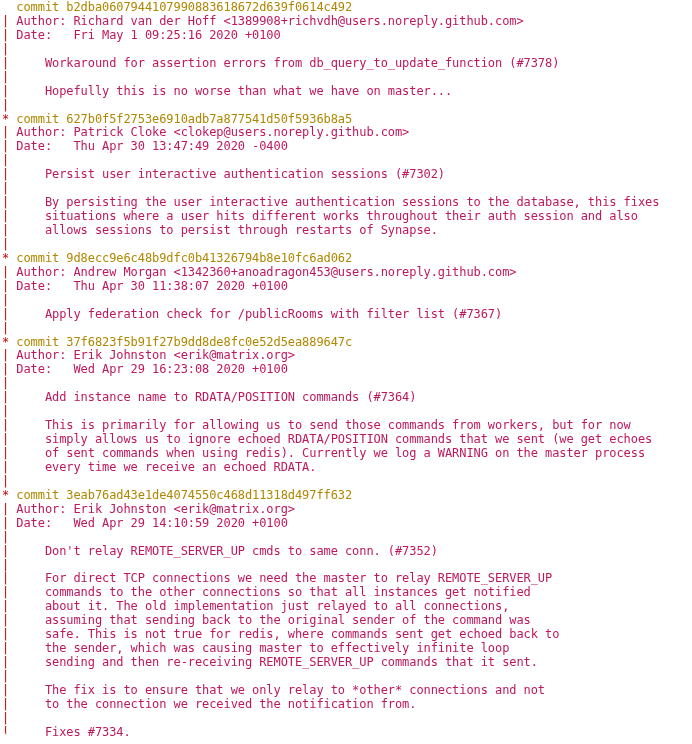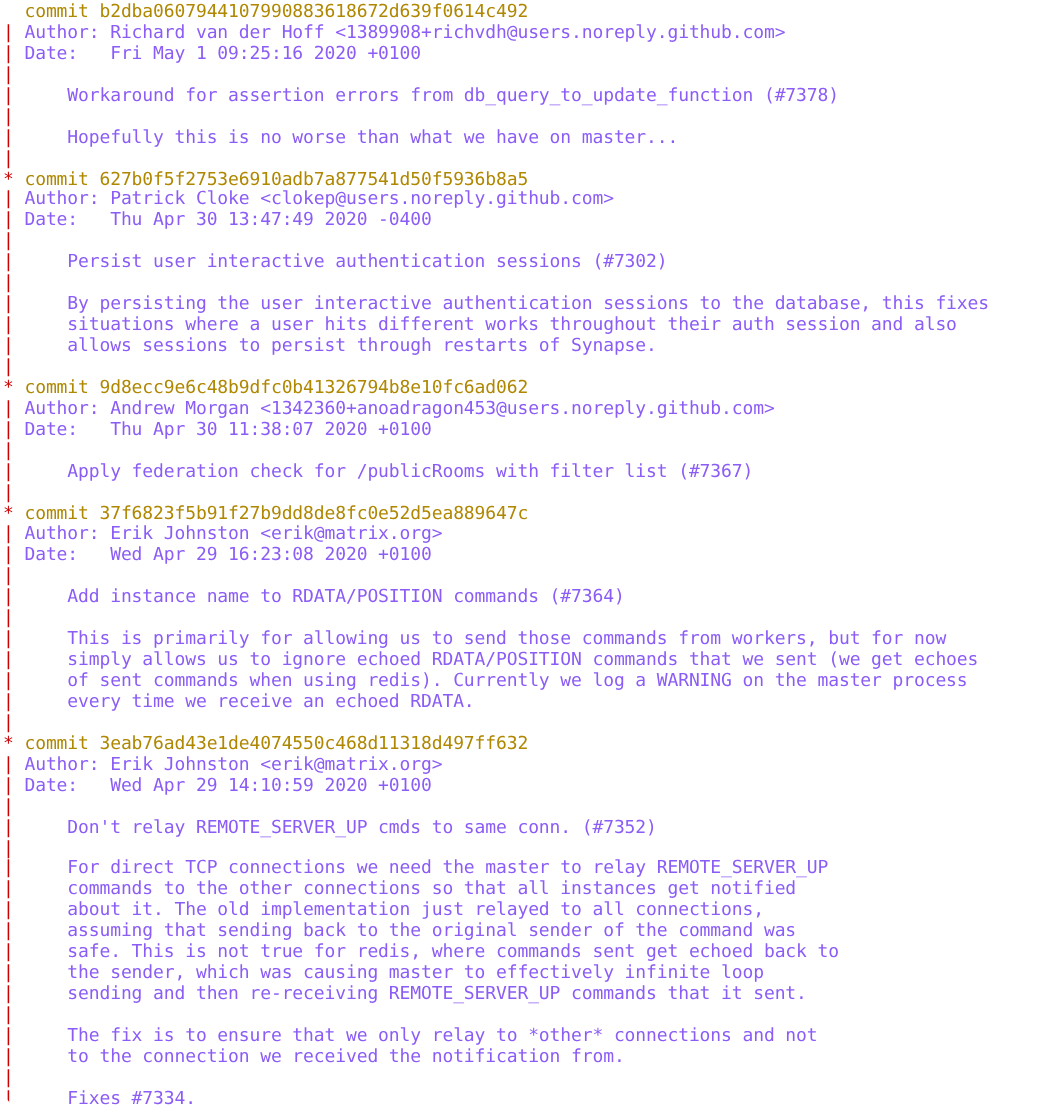--- a/index.html
+++ b/index.html
@@ -33,21 +33,21 @@
   .log-line {
     height: 13.95px;
   }
   .graph {
     color: #cc0000;
   }
   .hash-line {
     color: #af8700;
   }
   .body-text {
-    color: #8b5cf6;
+    color: #be185d;
   }
 </style>
 </head>
 <body>
 
 <main id="terminal">
   <pre id="git-log"><div class="log-line"><span class="graph">*</span><span class="hash-line"> commit b2dba0607944107990883618672d639f0614c492</span></div><div class="log-line"><span class="graph">|</span><span class="body-text"> Author: Richard van der Hoff &lt;1389908+richvdh@users.noreply.github.com&gt;</span></div><div class="log-line"><span class="graph">|</span><span class="body-text"> Date:   Fri May 1 09:25:16 2020 +0100</span></div><div class="log-line"><span class="graph">|</span><span class="body-text"></span></div><div class="log-line"><span class="graph">|</span><span class="body-text">     Workaround for assertion errors from db_query_to_update_function (#7378)</span></div><div class="log-line"><span class="graph">|</span><span class="body-text"></span></div><div class="log-line"><span class="graph">|</span><span class="body-text">     Hopefully this is no worse than what we have on master...</span></div><div class="log-line"><span class="graph">|</span><span class="body-text"></span></div><div class="log-line"><span class="graph">*</span><span class="hash-line"> commit 627b0f5f2753e6910adb7a877541d50f5936b8a5</span></div><div class="log-line"><span class="graph">|</span><span class="body-text"> Author: Patrick Cloke &lt;clokep@users.noreply.github.com&gt;</span></div><div class="log-line"><span class="graph">|</span><span class="body-text"> Date:   Thu Apr 30 13:47:49 2020 -0400</span></div><div class="log-line"><span class="graph">|</span><span class="body-text"></span></div><div class="log-line"><span class="graph">|</span><span class="body-text">     Persist user interactive authentication sessions (#7302)</span></div><div class="log-line"><span class="graph">|</span><span class="body-text"></span></div><div class="log-line"><span class="graph">|</span><span class="body-text">     By persisting the user interactive authentication sessions to the database, this fixes</span></div><div class="log-line"><span class="graph">|</span><span class="body-text">     situations where a user hits different works throughout their auth session and also</span></div><div class="log-line"><span class="graph">|</span><span class="body-text">     allows sessions to persist through restarts of Synapse.</span></div><div class="log-line"><span class="graph">|</span><span class="body-text"></span></div><div class="log-line"><span class="graph">*</span><span class="hash-line"> commit 9d8ecc9e6c48b9dfc0b41326794b8e10fc6ad062</span></div><div class="log-line"><span class="graph">|</span><span class="body-text"> Author: Andrew Morgan &lt;1342360+anoadragon453@users.noreply.github.com&gt;</span></div><div class="log-line"><span class="graph">|</span><span class="body-text"> Date:   Thu Apr 30 11:38:07 2020 +0100</span></div><div class="log-line"><span class="graph">|</span><span class="body-text"></span></div><div class="log-line"><span class="graph">|</span><span class="body-text">     Apply federation check for /publicRooms with filter list (#7367)</span></div><div class="log-line"><span class="graph">|</span><span class="body-text"></span></div><div class="log-line"><span class="graph">*</span><span class="hash-line"> commit 37f6823f5b91f27b9dd8de8fc0e52d5ea889647c</span></div><div class="log-line"><span class="graph">|</span><span class="body-text"> Author: Erik Johnston &lt;erik@matrix.org&gt;</span></div><div class="log-line"><span class="graph">|</span><span class="body-text"> Date:   Wed Apr 29 16:23:08 2020 +0100</span></div><div class="log-line"><span class="graph">|</span><span class="body-text"></span></div><div class="log-line"><span class="graph">|</span><span class="body-text">     Add instance name to RDATA/POSITION commands (#7364)</span></div><div class="log-line"><span class="graph">|</span><span class="body-text"></span></div><div class="log-line"><span class="graph">|</span><span class="body-text">     This is primarily for allowing us to send those commands from workers, but for now</span></div><div class="log-line"><span class="graph">|</span><span class="body-text">     simply allows us to ignore echoed RDATA/POSITION commands that we sent (we get echoes</span></div><div class="log-line"><span class="graph">|</span><span class="body-text">     of sent commands when using redis). Currently we log a WARNING on the master process</span></div><div class="log-line"><span class="graph">|</span><span class="body-text">     every time we receive an echoed RDATA.</span></div><div class="log-line"><span class="graph">|</span><span class="body-text"></span></div><div class="log-line"><span class="graph">*</span><span class="hash-line"> commit 3eab76ad43e1de4074550c468d11318d497ff632</span></div><div class="log-line"><span class="graph">|</span><span class="body-text"> Author: Erik Johnston &lt;erik@matrix.org&gt;</span></div><div class="log-line"><span class="graph">|</span><span class="body-text"> Date:   Wed Apr 29 14:10:59 2020 +0100</span></div><div class="log-line"><span class="graph">|</span><span class="body-text"></span></div><div class="log-line"><span class="graph">|</span><span class="body-text">     Don't relay REMOTE_SERVER_UP cmds to same conn. (#7352)</span></div><div class="log-line"><span class="graph">|</span><span class="body-text"></span></div><div class="log-line"><span class="graph">|</span><span class="body-text">     For direct TCP connections we need the master to relay REMOTE_SERVER_UP</span></div><div class="log-line"><span class="graph">|</span><span class="body-text">     commands to the other connections so that all instances get notified</span></div><div class="log-line"><span class="graph">|</span><span class="body-text">     about it. The old implementation just relayed to all connections,</span></div><div class="log-line"><span class="graph">|</span><span class="body-text">     assuming that sending back to the original sender of the command was</span></div><div class="log-line"><span class="graph">|</span><span class="body-text">     safe. This is not true for redis, where commands sent get echoed back to</span></div><div class="log-line"><span class="graph">|</span><span class="body-text">     the sender, which was causing master to effectively infinite loop</span></div><div class="log-line"><span class="graph">|</span><span class="body-text">     sending and then re-receiving REMOTE_SERVER_UP commands that it sent.</span></div><div class="log-line"><span class="graph">|</span><span class="body-text"></span></div><div class="log-line"><span class="graph">|</span><span class="body-text">     The fix is to ensure that we only relay to *other* connections and not</span></div><div class="log-line"><span class="graph">|</span><span class="body-text">     to the connection we received the notification from.</span></div><div class="log-line"><span class="graph">|</span><span class="body-text"></span></div><div class="log-line"><span class="graph">|</span><span class="body-text">     Fixes #7334.</span></div><div class="log-line"><span class="graph">|</span><span class="body-text"></span></div></pre>
 </main>
 
 </body></html>

